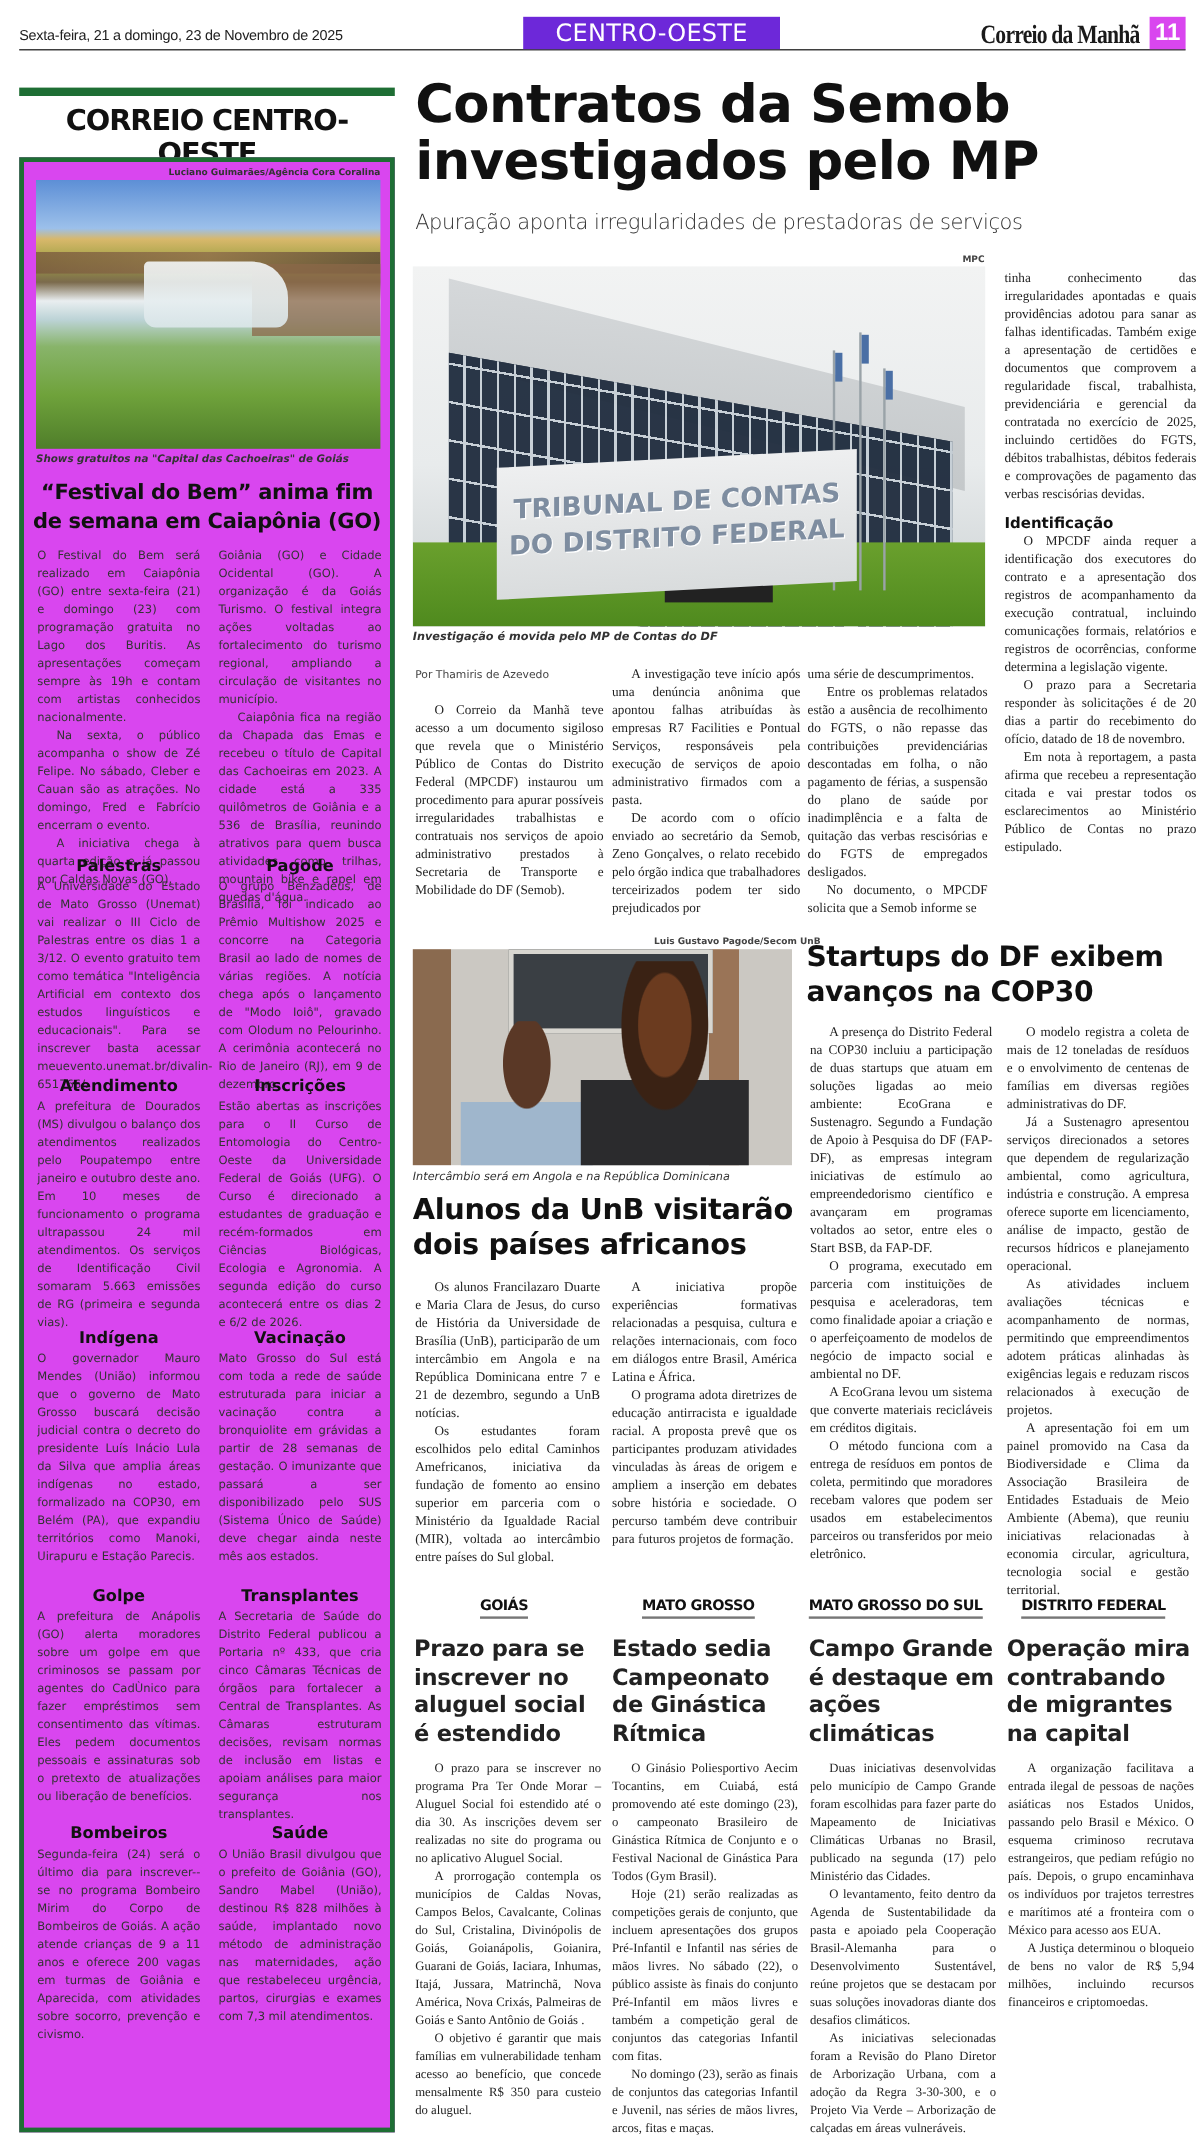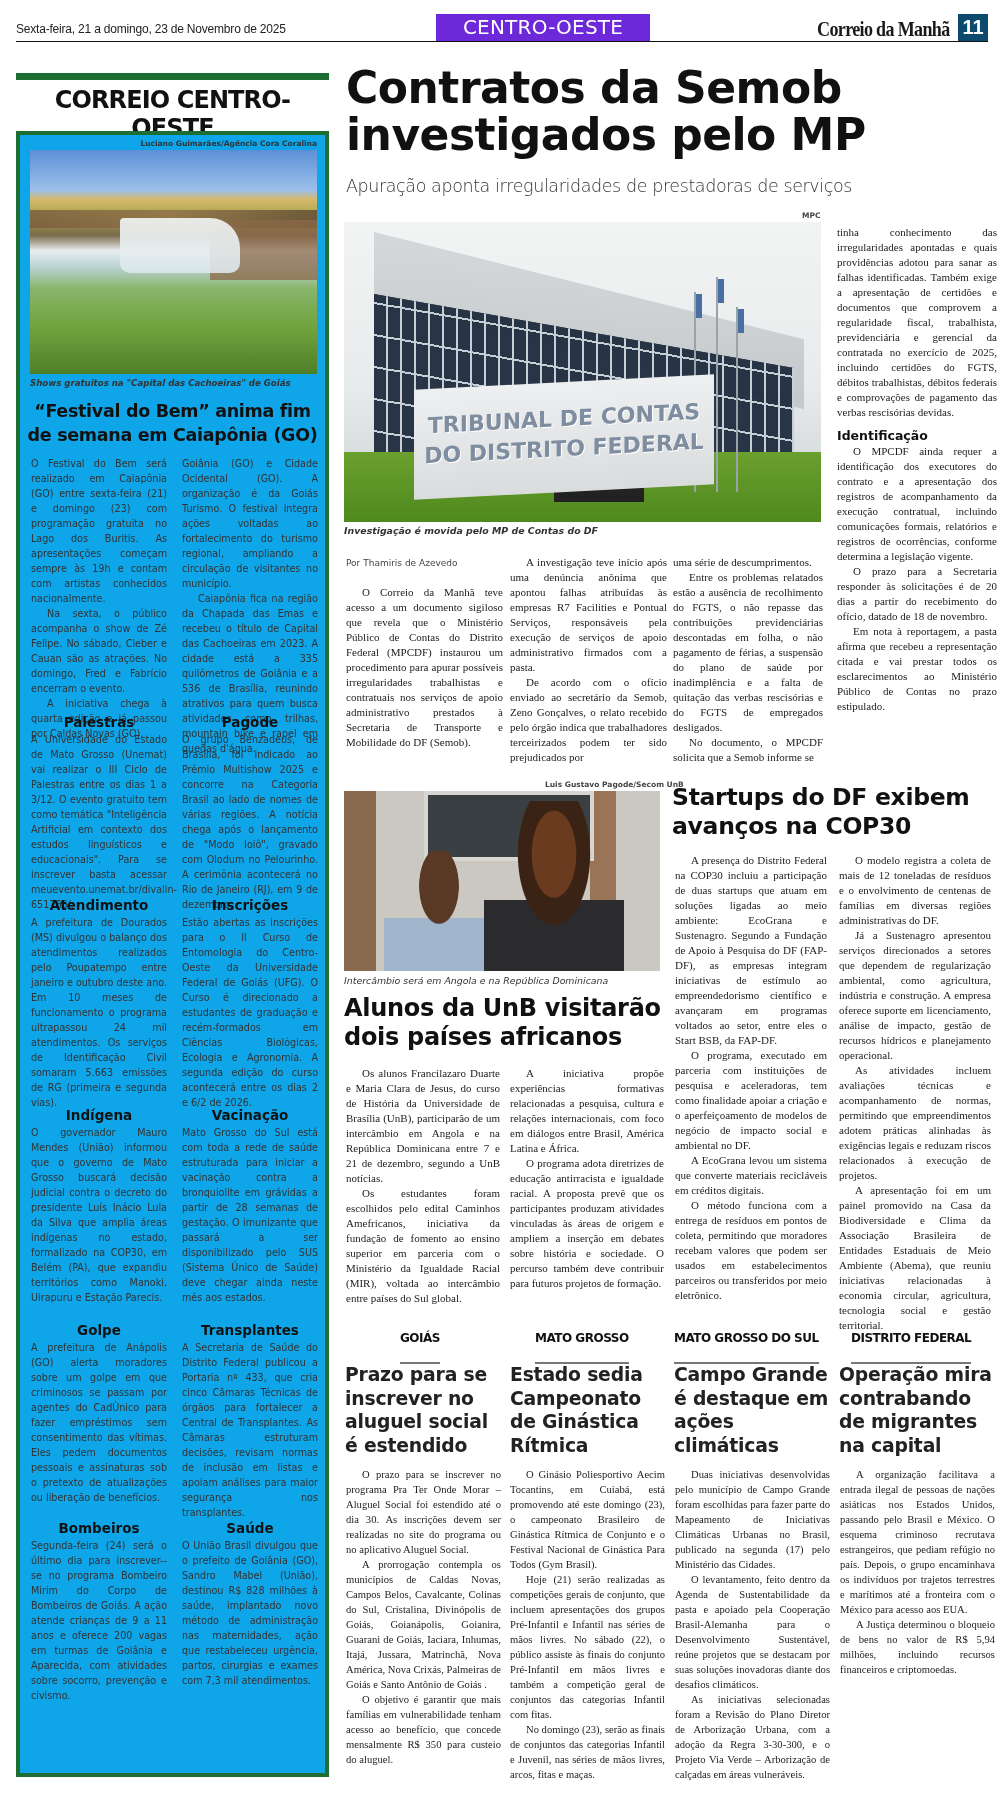--- a/index.html
+++ b/index.html
@@ -4,26 +4,26 @@
 <style>
   * { box-sizing: border-box; margin: 0; padding: 0; }
   html, body { width: 1003px; height: 1797px; background: #ffffff; overflow: hidden; }
   body { position: relative; font-family: "Liberation Serif", serif; color: #1a1a1a; }
 
   
   .masthead { position: absolute; left: 16px; top: 12px; width: 972px; height: 30px; border-bottom: 1.5px solid #111; }
   .masthead .date { position: absolute; left: 0; top: 10px; font-family: "Liberation Sans", sans-serif; font-size: 12px; color: #222; letter-spacing: -0.2px; }
   .masthead .section { position: absolute; left: 420px; top: 2px; width: 214px; height: 27px; background: #6d28d9; color: #fff; font-family: "DejaVu Sans", sans-serif; font-size: 20px; text-align: center; line-height: 27px; letter-spacing: 0.2px; }
   .masthead .brand { position: absolute; right: 38px; top: 4px; font-family: "Liberation Serif", serif; font-weight: bold; font-size: 22px; letter-spacing: -0.8px; transform: scaleX(0.82); transform-origin: right center; }
-  .masthead .pageno { position: absolute; right: 0; top: 2px; width: 30px; height: 27px; background: #0c4a6e; color: #fff; font-family: "Liberation Sans", sans-serif; font-weight: bold; font-size: 20px; text-align: center; line-height: 27px; }
+  .masthead .pageno { position: absolute; right: 0; top: 2px; width: 30px; height: 27px; background: #d946ef; color: #fff; font-family: "Liberation Sans", sans-serif; font-weight: bold; font-size: 20px; text-align: center; line-height: 27px; }
 
   
   .sb-bar { position: absolute; left: 16px; top: 73px; width: 313px; height: 7px; background: #1e6e34; }
   .sb-title { position: absolute; left: 16px; top: 86px; width: 313px; font-family: "DejaVu Sans", sans-serif; font-weight: bold; font-size: 24px; letter-spacing: -0.9px; color: #111; text-align: center; }
-  .sb-box { position: absolute; left: 16px; top: 131px; width: 313px; height: 1646px; border: 4px solid #1e6e34; background: #0ea5e9; text-decoration: underline; }
+  .sb-box { position: absolute; left: 16px; top: 131px; width: 313px; height: 1646px; border: 4px solid #1e6e34; background: #d946ef; text-decoration: underline; }
   .sb-credit { position: absolute; right: 8px; top: 4px; font-family: "DejaVu Sans", sans-serif; font-size: 7.5px; font-weight: bold; color: #333; }
   .sb-photo { position: absolute; left: 10px; top: 15px; width: 287px; height: 224px; overflow: hidden;
     background: linear-gradient(180deg, #5d8fd6 0%, #9cc0ea 18%, #d8b86b 22%, #a1a246 30%, #7b6a4c 38%, #e9eef0 45%, #bcd3d6 52%, #88b46a 62%, #6fa23b 80%, #4f7e2a 100%); }
   .sb-photo .falls { position: absolute; left: 90px; top: 68px; width: 120px; height: 55px; background: linear-gradient(180deg, #f4f7f8, #dce7ea); opacity: .9; border-radius: 4px 30px 10px 10px; }
   .sb-photo .rock { position: absolute; left: 0; top: 60px; width: 287px; height: 18px; background: linear-gradient(90deg,#7a5a3e,#8e6d4a,#5e4836); opacity:.8; }
   .sb-photo .rock2 { position: absolute; left: 180px; top: 70px; width: 107px; height: 60px; background: #8b6848; opacity:.75; }
   .sb-caption { position: absolute; left: 10px; top: 243px; font-family: "DejaVu Sans", sans-serif; font-style: italic; font-weight: bold; font-size: 8.6px; color: #333; }
   .sb-headline { position: absolute; left: 4px; top: 264px; width: 297px; text-align: center; font-family: "DejaVu Sans", sans-serif; font-size: 17.5px; line-height: 24px; color: #111; letter-spacing: -0.3px; }
   .sb-cols { position: absolute; left: 11px; top: 321px; width: 287px; }
   .sb-col { position: absolute; top: 0; width: 136px; font-family: "DejaVu Sans", sans-serif; font-size: 9.6px; line-height: 15px; color: #333; text-align: justify; hyphens: auto; }
@@ -62,21 +62,21 @@
   .unb-photo { position: absolute; left: 344px; top: 791px; width: 316px; height: 180px; overflow: hidden; background: linear-gradient(90deg,#8a6a4f 0 10%, #cbc8c2 10% 78%, #9a7457 78% 86%, #cbc8c2 86%); }
   .unb-photo .win { position: absolute; left: 80px; top: 0; width: 170px; height: 70px; background: #3a3f44; border: 4px solid #d8d6d0; }
   .unb-photo .p1 { position: absolute; left: 40px; top: 60px; width: 110px; height: 140px; background: radial-gradient(ellipse at 50% 25%, #5a3826 0 25%, transparent 26%), linear-gradient(180deg, transparent 0 48%, #9fb6cc 48%); }
   .unb-photo .p2 { position: absolute; left: 140px; top: 10px; width: 140px; height: 190px; background: radial-gradient(ellipse at 50% 28%, #6b3b1f 0 22%, #3a2214 23% 36%, transparent 37%), linear-gradient(180deg, transparent 0 52%, #2b2b2d 52%); }
   .unb-caption { position: absolute; left: 344px; top: 975px; font-family: "DejaVu Sans", sans-serif; font-style: italic; font-weight: normal; font-size: 9.4px; color: #333; }
   .unb-hl { position: absolute; left: 344px; top: 994px; width: 320px; font-family: "DejaVu Sans", sans-serif; font-size: 24px; line-height: 29px; color: #111; letter-spacing: -0.3px; }
 
   .cop-hl { position: absolute; left: 672px; top: 783px; width: 325px; font-family: "DejaVu Sans", sans-serif; font-size: 23.5px; line-height: 29px; color: #111; letter-spacing: -0.3px; }
 
   
-  .reg-label { position: absolute; font-family: "DejaVu Sans", sans-serif; font-weight: bold; font-size: 12px; letter-spacing: -0.5px; color: #111; text-align: center; padding-bottom: 17px; border-bottom: 2px solid #777; }
+  .reg-label { position: absolute; font-family: "DejaVu Sans", sans-serif; font-weight: bold; font-size: 12px; letter-spacing: -0.5px; color: #111; text-align: center; padding-bottom: 2px; border-bottom: 2px solid #777; }
   .reg-hl { position: absolute; width: 160px; font-family: "DejaVu Sans", sans-serif; font-size: 18.8px; line-height: 23.5px; color: #222; letter-spacing: -0.2px; }
   .reg-col { position: absolute; width: 155px; font-family: "Liberation Serif", serif; font-size: 10.6px; line-height: 15px; color: #222; text-align: justify; }
   .reg-col p { text-indent: 16px; }
 </style>
 </head>
 <body>
 
 <header class="masthead">
   <span class="date">Sexta-feira, 21 a domingo, 23 de Novembro de 2025</span>
   <span class="section">CENTRO-OESTE</span>

